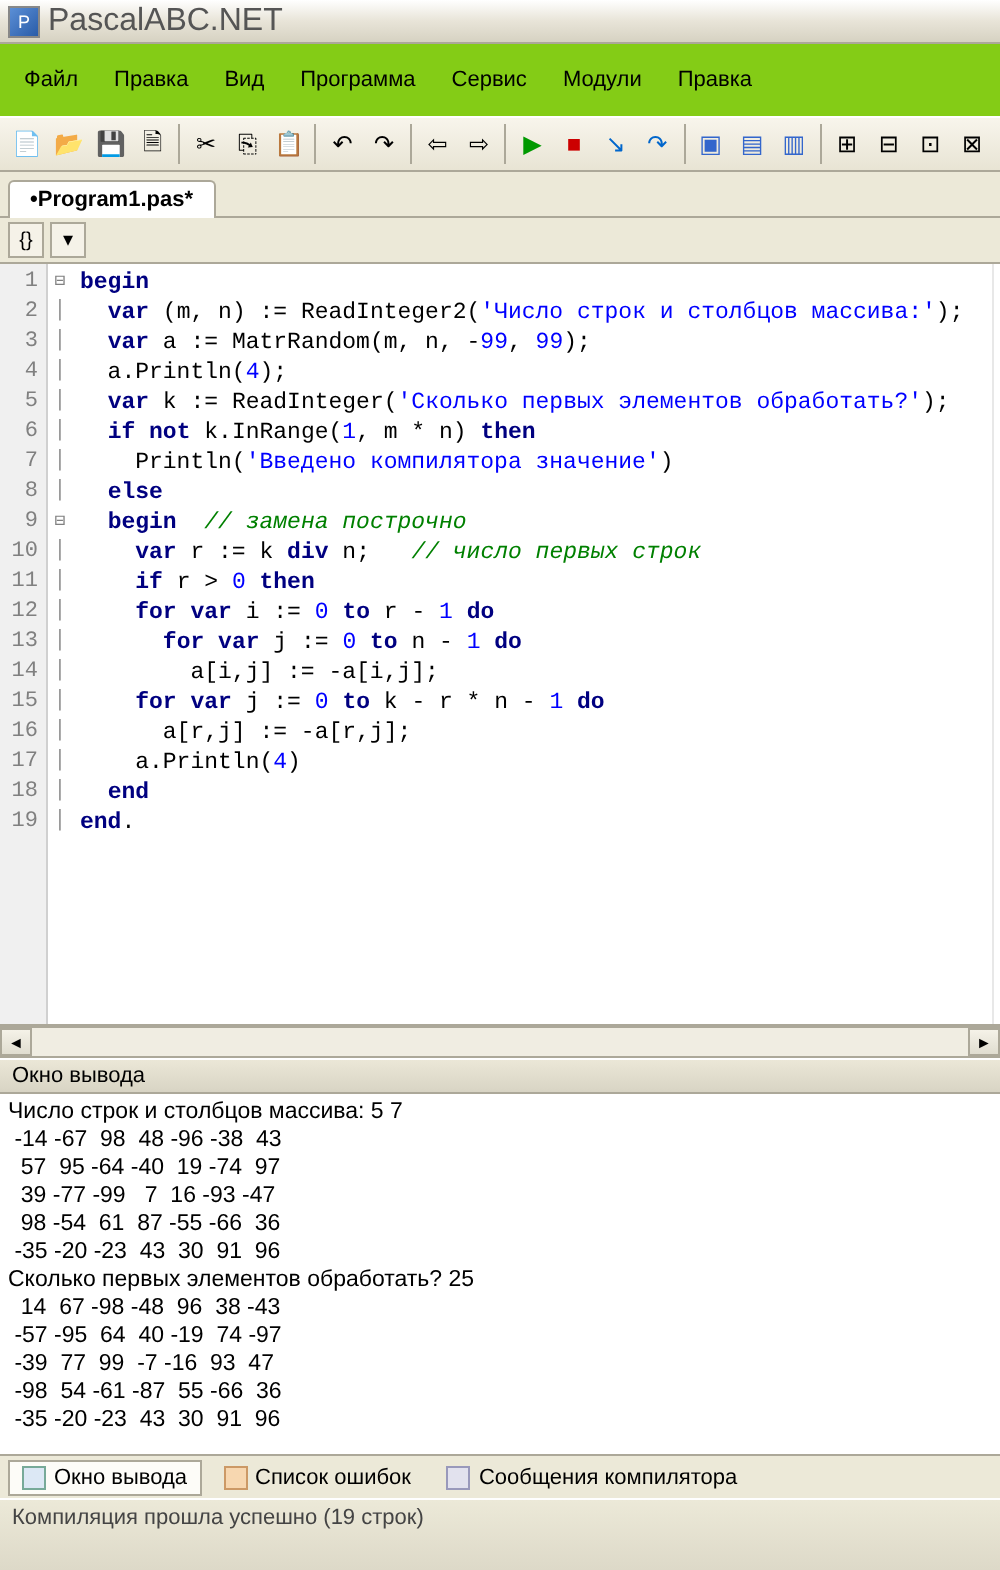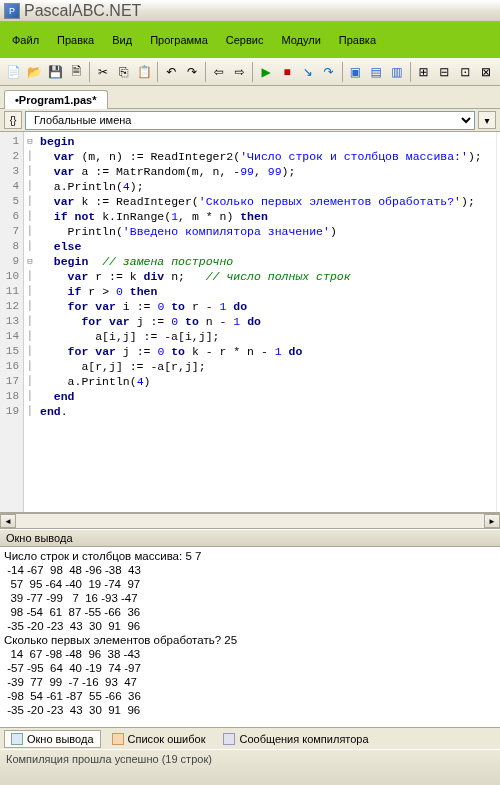--- a/index.html
+++ b/index.html
@@ -284,23 +284,20 @@
   <span class="tb-btn">⊡</span>
   <span class="tb-btn">⊠</span>
 </div>
 
 <div class="tabbar">
   <div class="tab">•Program1.pas*</div>
 </div>
 
 <div class="scope-bar">
   <span class="scope-btn">{}</span>
-  <select class="scope-select">
-    <option>Глобальные имена</option>
-  </select>
   <span class="scope-btn">▾</span>
 </div>
 
 <div class="editor-area">
   <div class="gutter" id="gutter">1
 2
 3
 4
 5
 6
@@ -340,21 +337,21 @@
 </div>
   <div class="code" id="code"><span class="kw">begin</span>
   <span class="kw">var</span> (m, n) := ReadInteger2(<span class="str">'Число строк и столбцов массива:'</span>);
   <span class="kw">var</span> a := MatrRandom(m, n, -<span class="num">99</span>, <span class="num">99</span>);
   a.Println(<span class="num">4</span>);
   <span class="kw">var</span> k := ReadInteger(<span class="str">'Сколько первых элементов обработать?'</span>);
   <span class="kw">if</span> <span class="kw">not</span> k.InRange(<span class="num">1</span>, m * n) <span class="kw">then</span>
     Println(<span class="str">'Введено компилятора значение'</span>)
   <span class="kw">else</span>
   <span class="kw">begin</span>  <span class="cmt">// замена построчно</span>
-    <span class="kw">var</span> r := k <span class="kw">div</span> n;   <span class="cmt">// число полных строк</span>
+    <span class="kw">var</span> r := k <span class="kw">div</span> n;   <span class="cmt">// число первых строк</span>
     <span class="kw">if</span> r &gt; <span class="num">0</span> <span class="kw">then</span>
     <span class="kw">for</span> <span class="kw">var</span> i := <span class="num">0</span> <span class="kw">to</span> r - <span class="num">1</span> <span class="kw">do</span>
       <span class="kw">for</span> <span class="kw">var</span> j := <span class="num">0</span> <span class="kw">to</span> n - <span class="num">1</span> <span class="kw">do</span>
         a[i,j] := -a[i,j];
     <span class="kw">for</span> <span class="kw">var</span> j := <span class="num">0</span> <span class="kw">to</span> k - r * n - <span class="num">1</span> <span class="kw">do</span>
       a[r,j] := -a[r,j];
     a.Println(<span class="num">4</span>)
   <span class="kw">end</span>
 <span class="kw">end</span>.
 <div class="right-margin"></div></div>

